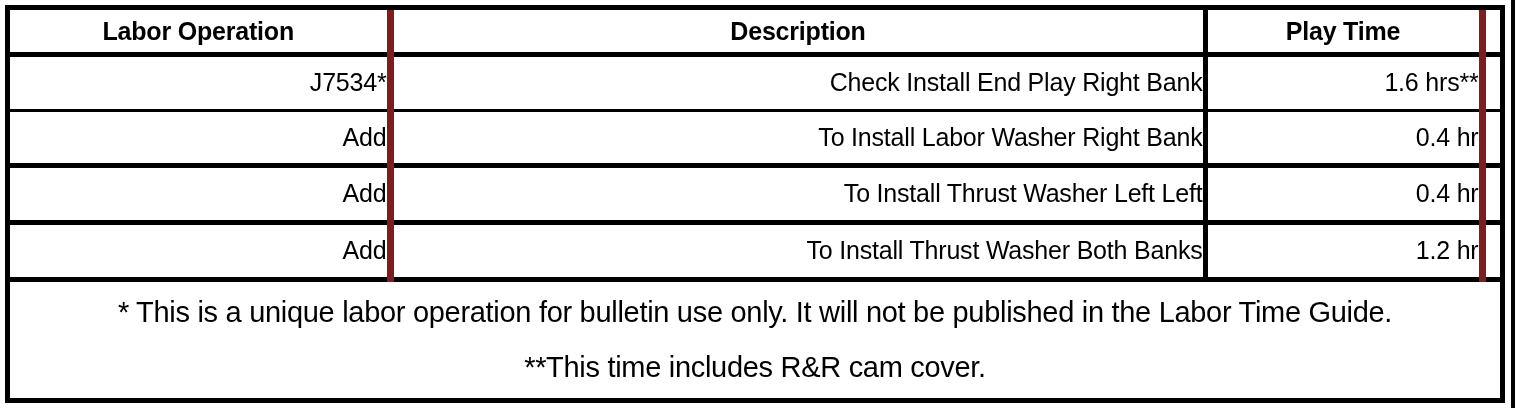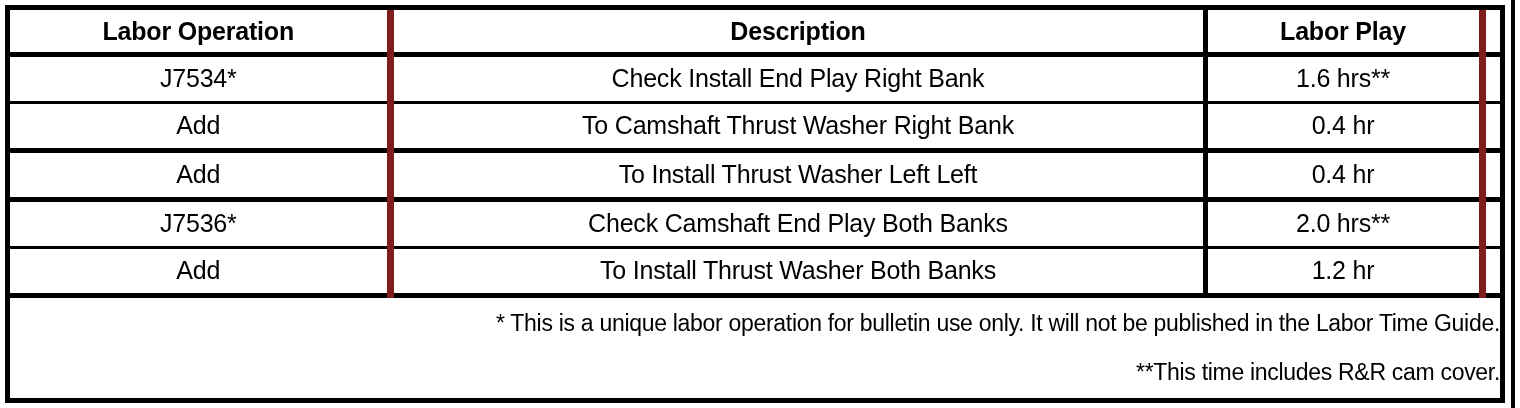--- a/index.html
+++ b/index.html
@@ -86,37 +86,37 @@
     line-height: 1;
     letter-spacing: -0.2px;
   }
 
   
   tr.data-row td {
     height: 42px;
   }
   .cell-text {
     display: block;
-    text-align: center;
+    text-align: right;
     font-size: 25px;
     font-weight: normal;
     line-height: 1;
     letter-spacing: -0.2px;
   }
 
   
   td.footnote-cell {
     vertical-align: top;
     padding: 9px 0 0 8px;
     height: 96px;
   }
   .footnote-line {
     display: block;
-    text-align: right;
-    font-size: 23px;
+    text-align: center;
+    font-size: 29px;
     line-height: 1;
     letter-spacing: -0.3px;
     white-space: nowrap;
   }
   .footnote-line.second {
     margin-top: 26px;
   }
 </style>
 </head>
 <body>
@@ -136,21 +136,21 @@
 
       <thead>
         <tr class="header-row">
           <td class="h-thick">
             <span class="hdr-text">Labor Operation</span>
           </td>
           <td class="h-thick v-thin">
             <span class="hdr-text">Description</span>
           </td>
           <td class="h-thick v-thick">
-            <span class="hdr-text">Labor Play</span>
+            <span class="hdr-text">Play Time</span>
           </td>
           <td class="h-thick v-thin">
             <span class="hdr-text"></span>
           </td>
         </tr>
       </thead>
 
       <tbody>
 
         <tr class="data-row">
@@ -164,21 +164,21 @@
             <span class="cell-text">1.6 hrs**</span>
           </td>
           <td class="h-thin v-thin"></td>
         </tr>
 
         <tr class="data-row">
           <td class="h-thick">
             <span class="cell-text">Add</span>
           </td>
           <td class="h-thick v-thin">
-            <span class="cell-text">To Camshaft Thrust Washer Right Bank</span>
+            <span class="cell-text">To Install Labor Washer Right Bank</span>
           </td>
           <td class="h-thick v-thick">
             <span class="cell-text">0.4 hr</span>
           </td>
           <td class="h-thick v-thin"></td>
         </tr>
 
 
         <tr class="data-row">
           <td class="h-thick">
@@ -186,32 +186,20 @@
           </td>
           <td class="h-thick v-thin">
             <span class="cell-text">To Install Thrust Washer Left Left</span>
           </td>
           <td class="h-thick v-thick">
             <span class="cell-text">0.4 hr</span>
           </td>
           <td class="h-thick v-thin"></td>
         </tr>
 
-        <tr class="data-row">
-          <td class="h-thin">
-            <span class="cell-text">J7536*</span>
-          </td>
-          <td class="h-thin v-thin">
-            <span class="cell-text">Check Camshaft End Play Both Banks</span>
-          </td>
-          <td class="h-thin v-thick">
-            <span class="cell-text">2.0 hrs**</span>
-          </td>
-          <td class="h-thin v-thin"></td>
-        </tr>
 
         <tr class="data-row">
           <td class="h-thick">
             <span class="cell-text">Add</span>
           </td>
           <td class="h-thick v-thin">
             <span class="cell-text">To Install Thrust Washer Both Banks</span>
           </td>
           <td class="h-thick v-thick">
             <span class="cell-text">1.2 hr</span>

